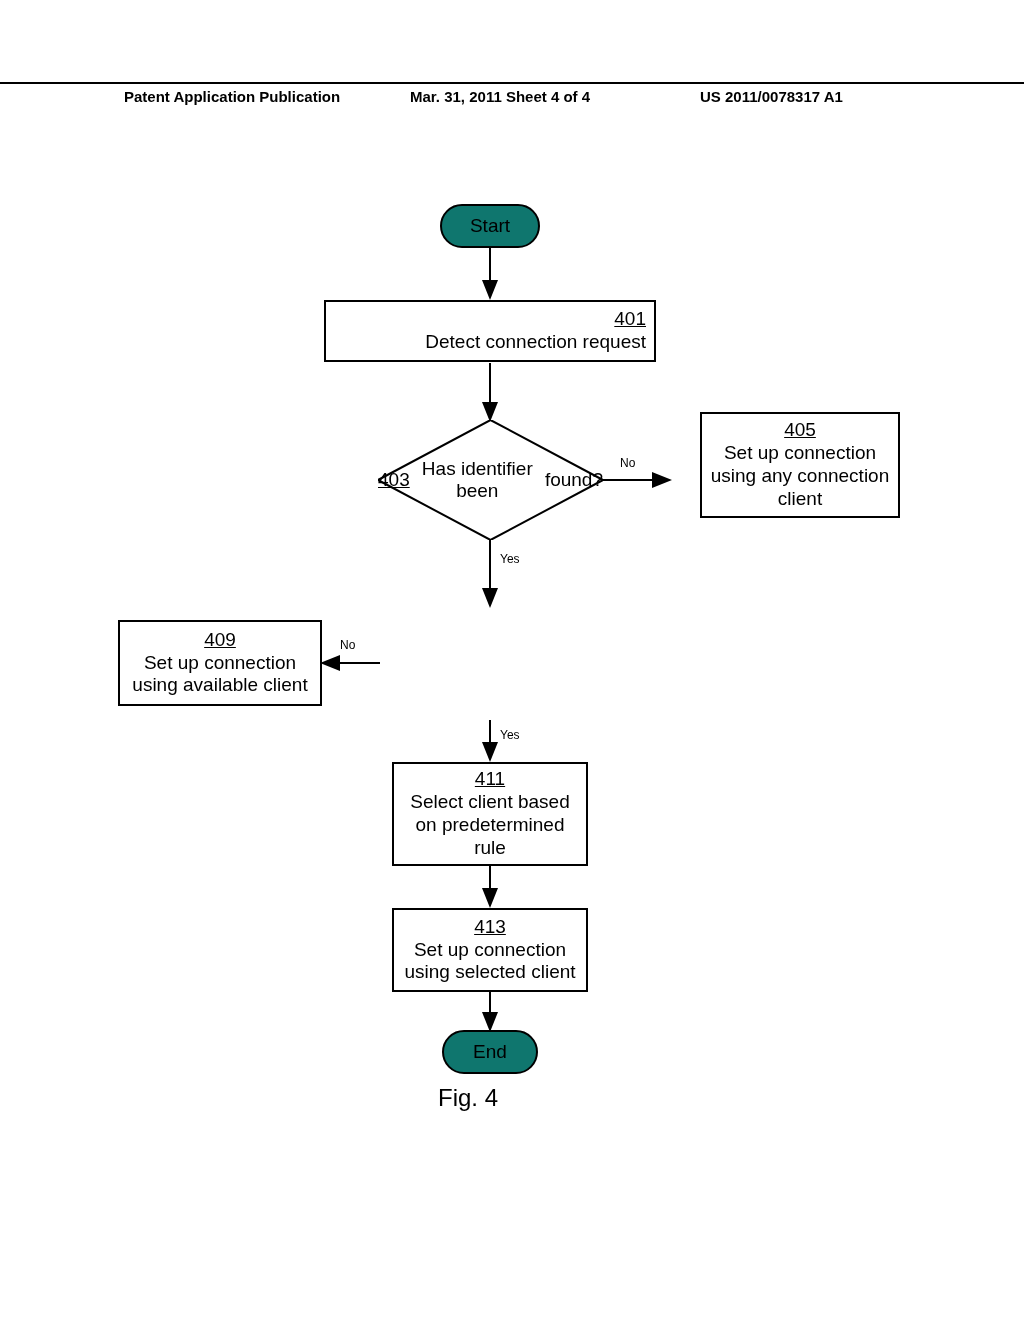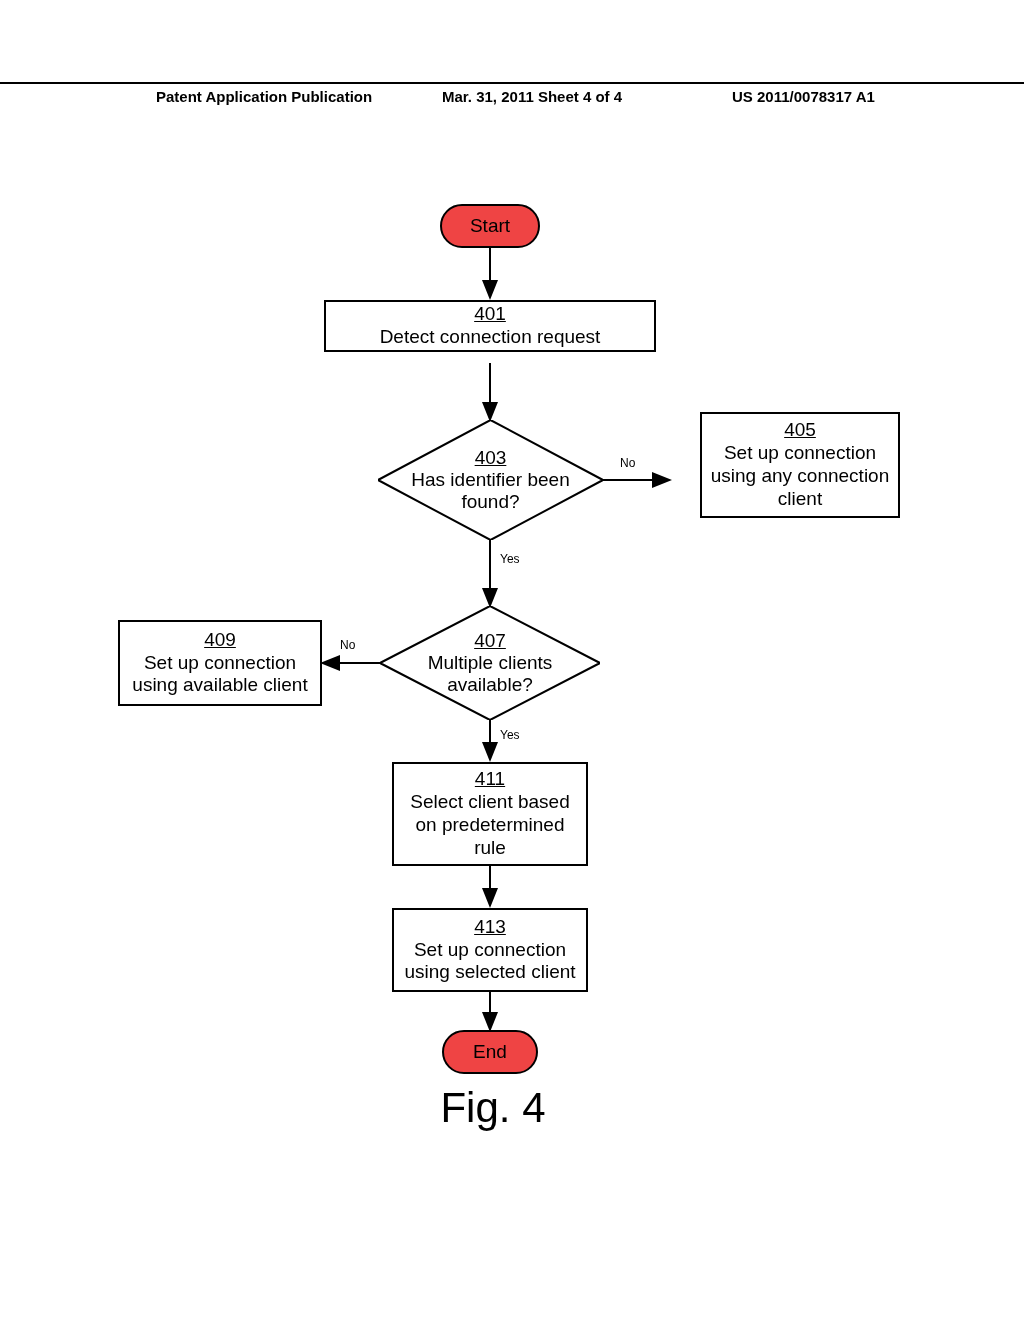--- a/index.html
+++ b/index.html
@@ -7,21 +7,20 @@
     background: #fff;
     font-family: Arial, Helvetica, sans-serif;
     width: 1024px;
     height: 1320px;
     position: relative;
   }
   .page {
     width: 1024px;
     height: 1320px;
     position: relative;
-    padding-left: 32px;
   }
   .header {
     position: absolute;
     top: 82px;
     left: 0;
     width: 100%;
     border-top: 2px solid #000;
   }
   .header-text {
     position: absolute;
@@ -43,21 +42,21 @@
 
   .terminator {
     position: absolute;
     border: 2px solid #000;
     border-radius: 22px;
     font-size: 19px;
     text-align: center;
     display: flex;
     align-items: center;
     justify-content: center;
-    background: #ef4444;
+    background: #0f766e;
   }
   .process {
     position: absolute;
     border: 2px solid #000;
     font-size: 19px;
     text-align: center;
     background: #fff;
     display: flex;
     flex-direction: column;
     align-items: center;
@@ -76,38 +75,38 @@
     left: 0; top: 0;
     width: 100%;
     height: 100%;
   }
   .decision-text {
     position: absolute;
     left: 0; top: 0;
     width: 100%;
     height: 100%;
     display: flex;
-    flex-direction: column;
+    flex-direction: row;
     align-items: center;
     justify-content: center;
     font-size: 19px;
     text-align: center;
     line-height: 1.15;
   }
   .decision-text .ref { text-decoration: underline; }
 
   .edge-label {
     position: absolute;
     font-size: 12px;
   }
 
   .figure-caption {
     position: absolute;
-    font-size: 42px;
-    text-align: center;
+    font-size: 24px;
+    text-align: left;
   }
 
   svg.arrows {
     position: absolute;
     left: 0; top: 0;
     width: 1024px;
     height: 1320px;
     pointer-events: none;
   }
 </style>
@@ -146,21 +145,21 @@
 
       <line x1="490" y1="866" x2="490" y2="904" stroke="#000" stroke-width="2" marker-end="url(#arrowhead)"></line>
 
       <line x1="490" y1="992" x2="490" y2="1028" stroke="#000" stroke-width="2" marker-end="url(#arrowhead)"></line>
     </svg>
 
     <div class="terminator" style="left:440px; top:204px; width:100px; height:44px;">
       <span>Start</span>
     </div>
 
-    <div class="process" style="left:324px; top:300px; width:332px; height:52px;">
+    <div class="process" style="left:324px; top:300px; width:332px; height:62px;align-items:flex-end;">
       <span class="ref">401</span>
       <span>Detect connection request</span>
     </div>
 
     <div class="decision-wrap" style="left:378px; top:420px; width:225px; height:120px;">
       <svg class="decision-shape" viewBox="0 0 225 120">
         <polygon points="112.5,0 225,60 112.5,120 0,60" fill="#fff" stroke="#000" stroke-width="2"></polygon>
       </svg>
       <div class="decision-text">
         <span class="ref">403</span>
@@ -169,30 +168,20 @@
       </div>
     </div>
 
     <div class="process" style="left:672px; top:412px; width:200px; height:106px;margin-left:28px;">
       <span class="ref">405</span>
       <span>Set up connection</span>
       <span>using any connection</span>
       <span>client</span>
     </div>
 
-    <div class="decision-wrap" style="left:380px; top:606px; width:220px; height:114px;">
-      <svg class="decision-shape" viewBox="0 0 220 114">
-        <polygon points="110,0 220,57 110,114 0,57" fill="#fff" stroke="#000" stroke-width="2"></polygon>
-      </svg>
-      <div class="decision-text">
-        <span class="ref">407</span>
-        <span>Multiple clients</span>
-        <span>available?</span>
-      </div>
-    </div>
 
     <div class="process" style="left:118px; top:620px; width:204px; height:86px;">
       <span class="ref">409</span>
       <span>Set up connection</span>
       <span>using available client</span>
     </div>
 
     <div class="process" style="left:392px; top:762px; width:196px; height:104px;">
       <span class="ref">411</span>
       <span>Select client based</span>

